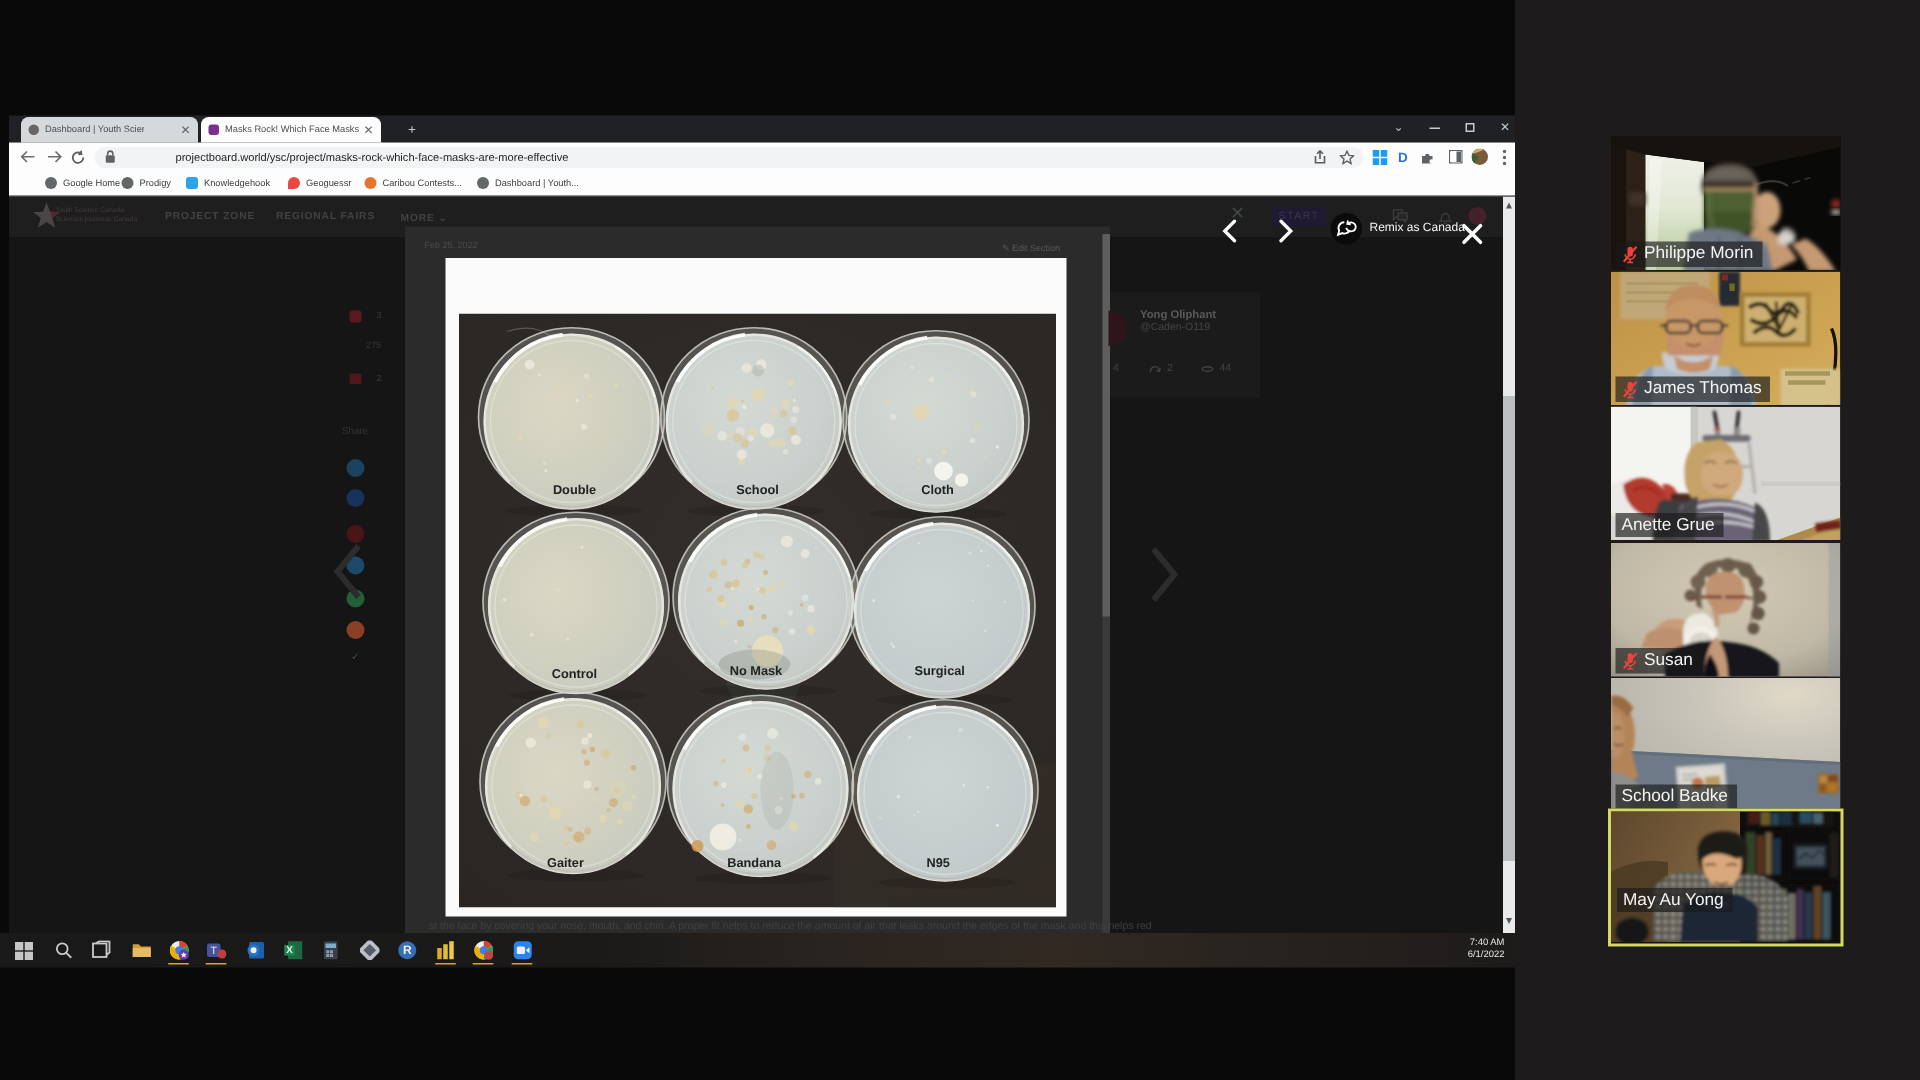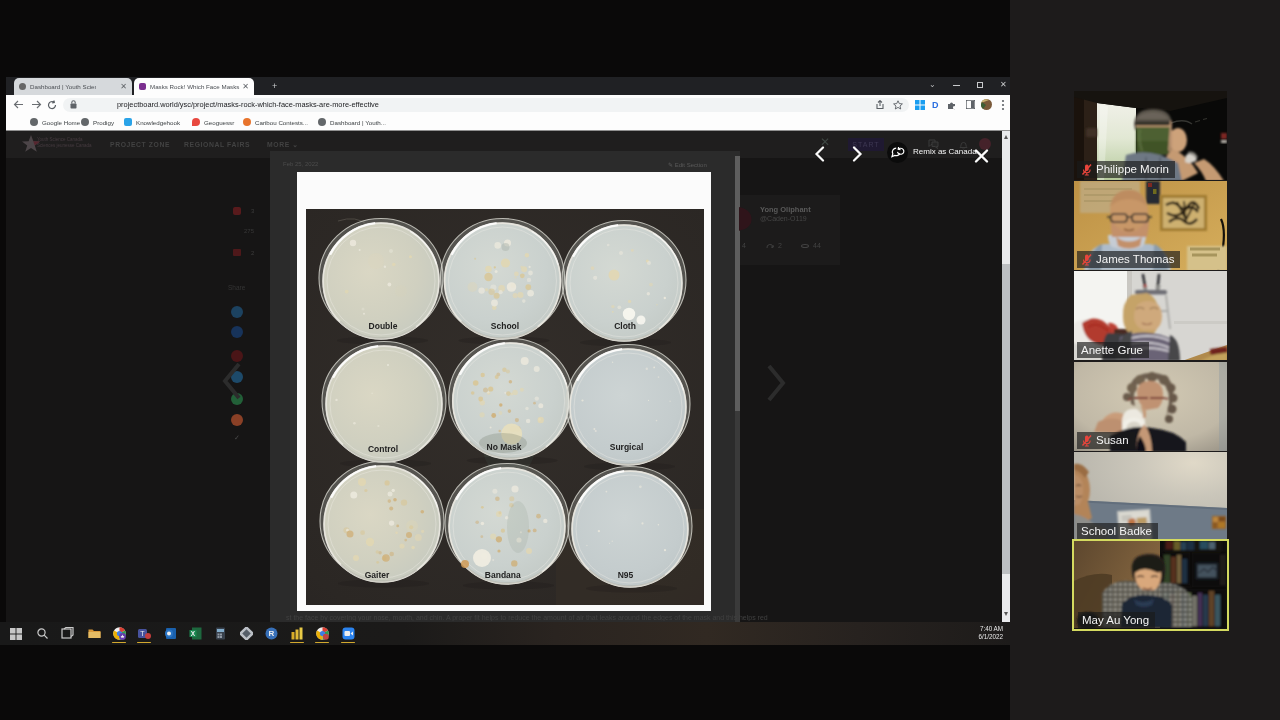--- a/index.html
+++ b/index.html
@@ -933,16 +933,16 @@
 <path d="M58 30 q-2 -16 16 -17 q18 -1 17 16 q0 8 -4 14 l-22 2 q-7 -7 -7 -15 Z" fill="#26201c"></path>
 <path d="M61 34 q0 -13 13 -13 q13 0 13 13 q0 11 -7 15 l-11 0 q-8 -5 -8 -15 Z" fill="#d9a87c"></path>
 <path d="M58 26 q4 -12 17 -11 q14 1 15 12 q-4 6 -8 4 q-12 -6 -20 0 q-3 2 -4 -5 Z" fill="#1f1a16"></path>
 <path d="M63 36 q4 -2 7 0 M77 36 q4 -2 7 0" stroke="#5c4230" stroke-width="1.4" fill="none"></path>
 <path d="M69 47 q5 3 9 0" stroke="#8a5c40" stroke-width="1.6" fill="none"></path>
 <path d="M48 62 q12 -10 26 -8 q16 0 24 10 l0 23 -52 0 Z" fill="#1c2636"></path>
 <path d="M60 58 q8 6 20 0 l-2 6 q-8 4 -16 0 Z" fill="#2a3a52"></path>
 </g>
 <ellipse cx="14" cy="80" rx="11" ry="9" fill="#191715" filter="url(#bl6)"></ellipse>
 </svg>
-      <div class="nlabel" style="bottom:1px;left:4px;padding-left:4px;">May Au Yong</div>
+      <div class="nlabel" style="bottom:21px;left:4px;padding-left:4px;">May Au Yong</div>
     </div>
 
 </div>
 
 </body></html>

